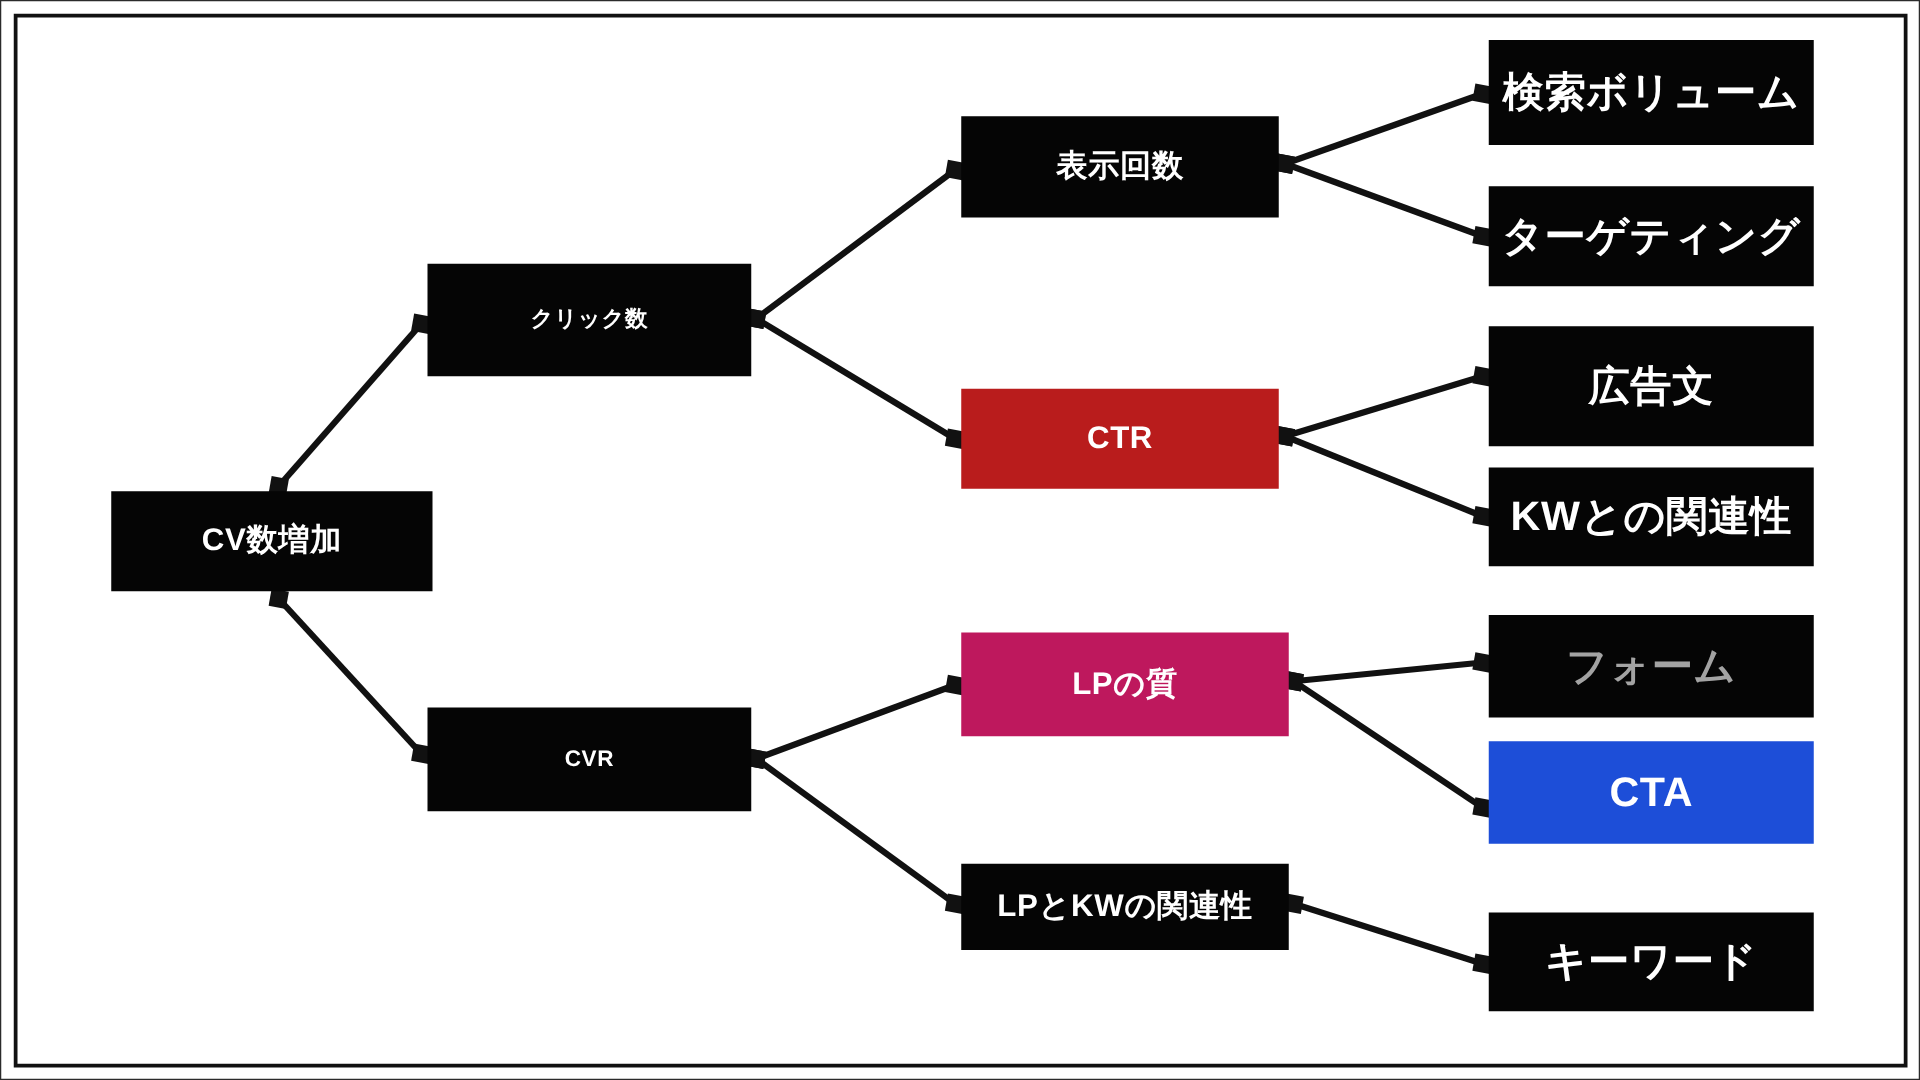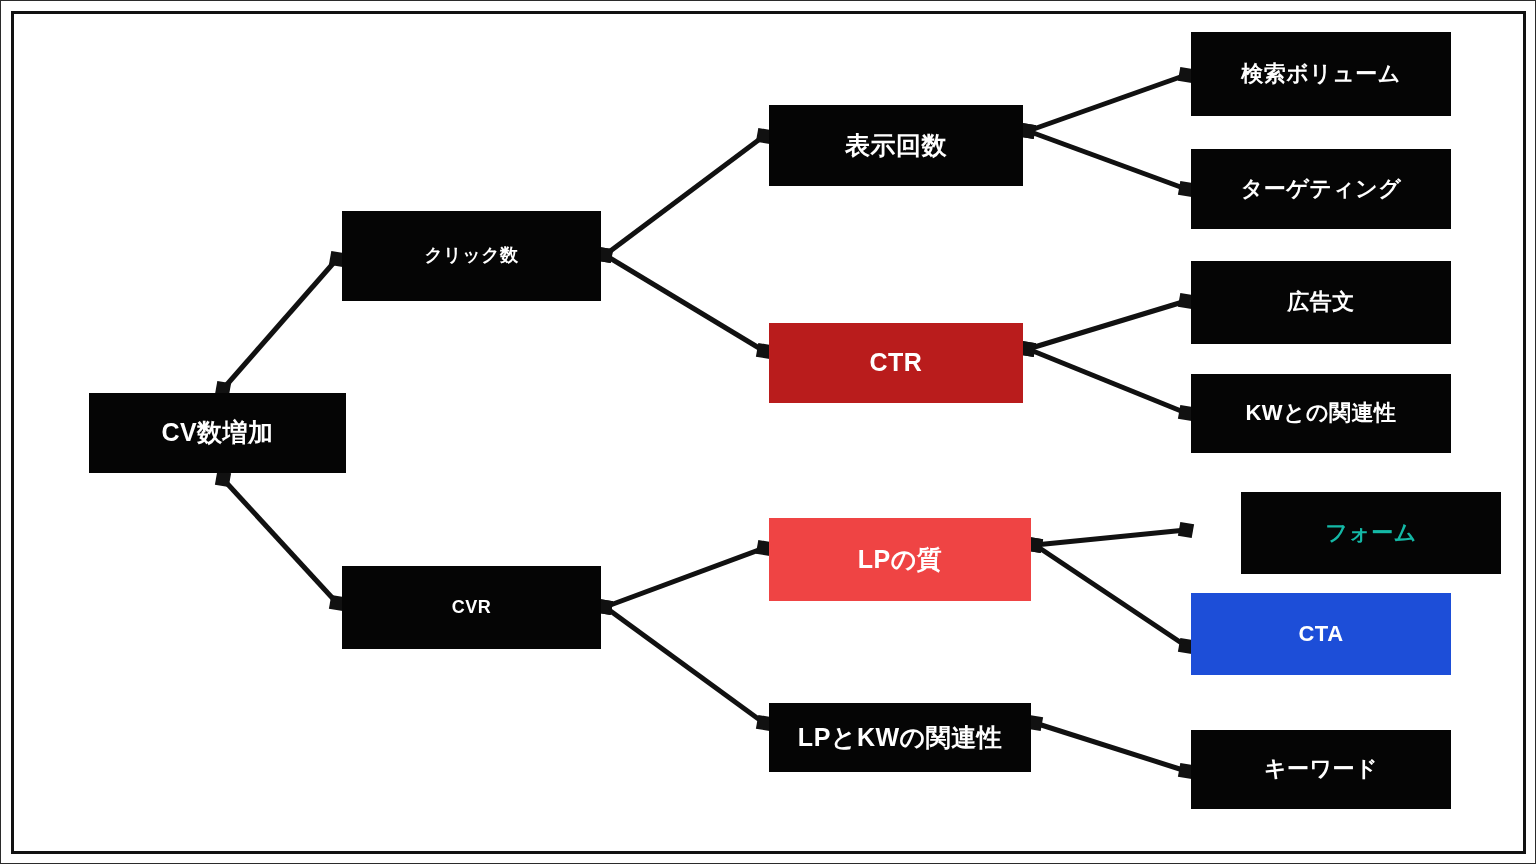--- a/index.html
+++ b/index.html
@@ -52,22 +52,22 @@
     line-height: 1.1;
     box-sizing: border-box;
     padding: 2px 6px;
     white-space: nowrap;
   }
   .node-label {
     display: block;
   }
   .lvl0 { font-size: 25px; }
   .lvl1 { font-size: 18px; }
-  .lvl2 { font-size: 25px; margin-top: 12px; }
-  .lvl3 { font-size: 22px; }
+  .lvl2 { font-size: 25px; }
+  .lvl3 { font-size: 33px; }
 </style>
 </head>
 <body>
 
 <div id="canvas">
   <div id="inner-frame"></div>
   <svg id="edges" width="1536" height="864" viewBox="0 0 1536 864" xmlns="http://www.w3.org/2000/svg">
       <g>
         <line x1="222" y1="388" x2="336" y2="258" stroke="#111111" stroke-width="5"></line>
         <rect x="215" y="381" width="14" height="14" fill="#111111" transform="rotate(10 222 388)"></rect>
@@ -143,39 +143,39 @@
       </div>
       <div class="node lvl1" style="left: 341px; top: 565px; width: 259px; height: 83px; background: rgb(5, 5, 5); color: rgb(255, 255, 255);">
         <span class="node-label">CVR</span>
       </div>
       <div class="node lvl2" style="left: 768px; top: 92px; width: 254px; height: 81px; background: rgb(5, 5, 5); color: rgb(255, 255, 255);">
         <span class="node-label">表示回数</span>
       </div>
       <div class="node lvl2" style="left: 768px; top: 310px; width: 254px; height: 80px; background: #b91c1c; color: rgb(255, 255, 255);">
         <span class="node-label">CTR</span>
       </div>
-      <div class="node lvl2" style="left: 768px; top: 505px; width: 262px; height: 83px; background: #ef4444; color: rgb(255, 255, 255); align-items: center;">
+      <div class="node lvl2" style="left: 768px; top: 505px; width: 262px; height: 83px; background: #be185d; color: rgb(255, 255, 255); align-items: center;">
         <span class="node-label">LPの質</span>
       </div>
       <div class="node lvl2" style="left: 768px; top: 690px; width: 262px; height: 69px; background: rgb(5, 5, 5); color: rgb(255, 255, 255);">
         <span class="node-label">LPとKWの関連性</span>
       </div>
       <div class="node lvl3" style="left: 1190px; top: 31px; width: 260px; height: 84px; background: rgb(5, 5, 5); color: rgb(255, 255, 255);">
         <span class="node-label">検索ボリューム</span>
       </div>
       <div class="node lvl3" style="left: 1190px; top: 148px; width: 260px; height: 80px; background: rgb(5, 5, 5); color: rgb(255, 255, 255); justify-content: center;">
         <span class="node-label">ターゲティング</span>
       </div>
-      <div class="node lvl3" style="left: 1190px; top: 260px; width: 260px; height: 83px; background: rgb(5, 5, 5); color: rgb(255, 255, 255);">
+      <div class="node lvl3" style="left: 1190px; top: 260px; width: 260px; height: 96px; background: rgb(5, 5, 5); color: rgb(255, 255, 255);">
         <span class="node-label">広告文</span>
       </div>
       <div class="node lvl3" style="left: 1190px; top: 373px; width: 260px; height: 79px; background: rgb(5, 5, 5); color: rgb(255, 255, 255);">
         <span class="node-label">KWとの関連性</span>
       </div>
-      <div class="node lvl3" style="left: 1240px; top: 491px; width: 260px; height: 82px; background: rgb(5, 5, 5); color: #14b8a6;">
+      <div class="node lvl3" style="left: 1190px; top: 491px; width: 260px; height: 82px; background: rgb(5, 5, 5); color: #a3a3a3;">
         <span class="node-label">フォーム</span>
       </div>
       <div class="node lvl3" style="left: 1190px; top: 592px; width: 260px; height: 82px; background: #1d4ed8; color: rgb(255, 255, 255);">
         <span class="node-label">CTA</span>
       </div>
       <div class="node lvl3" style="left: 1190px; top: 729px; width: 260px; height: 79px; background: rgb(5, 5, 5); color: rgb(255, 255, 255);">
         <span class="node-label">キーワード</span>
       </div>
     </div>
 </div>

